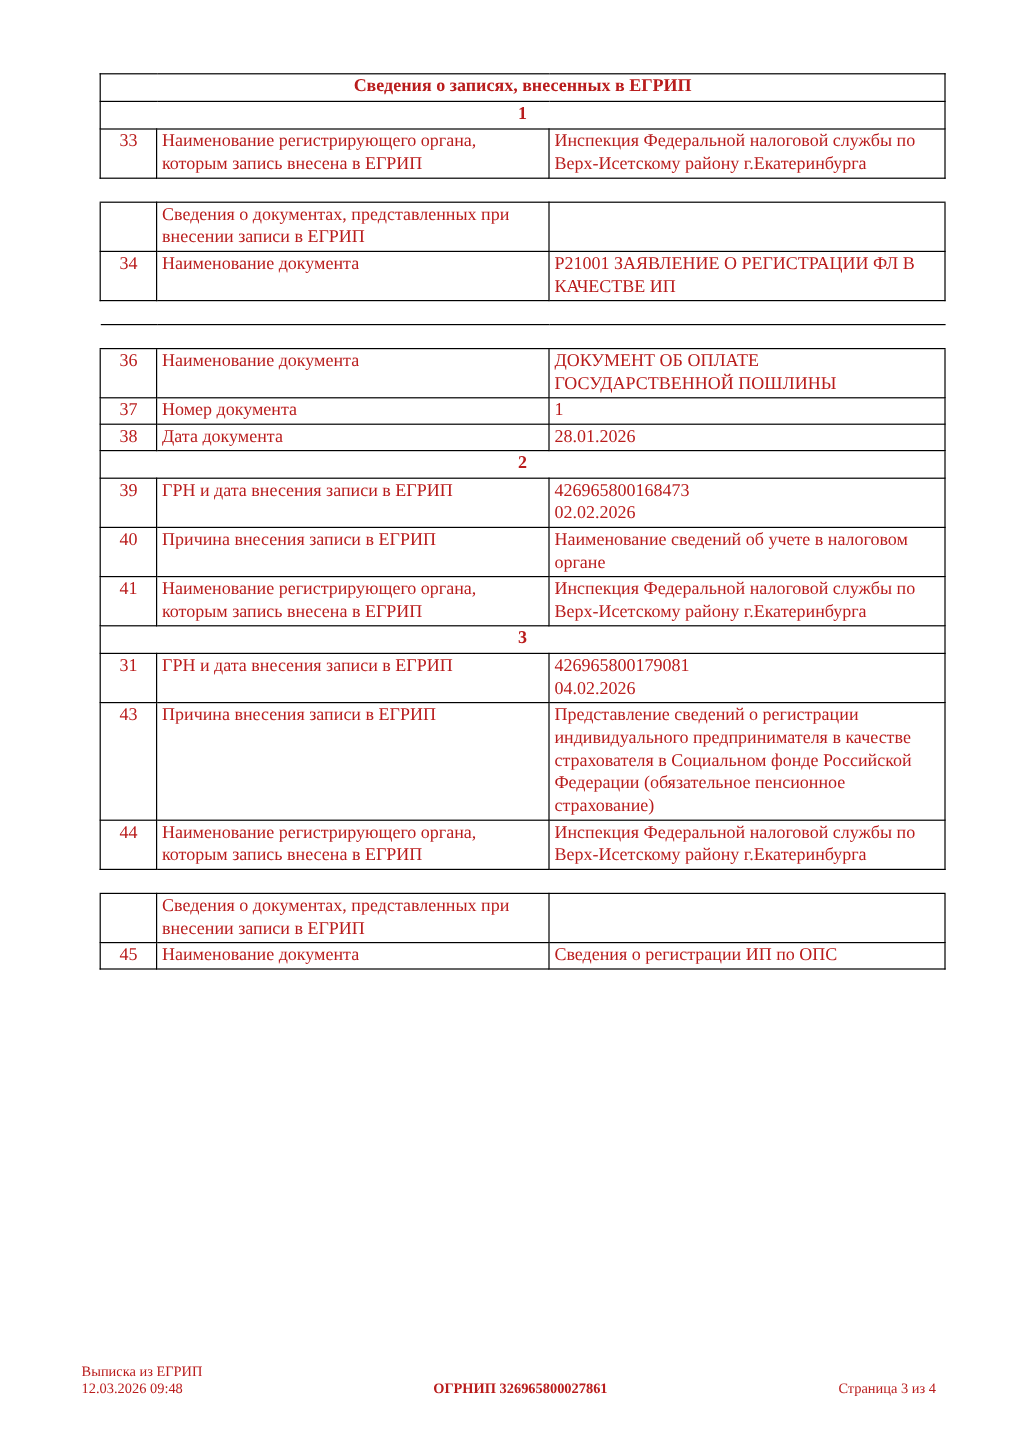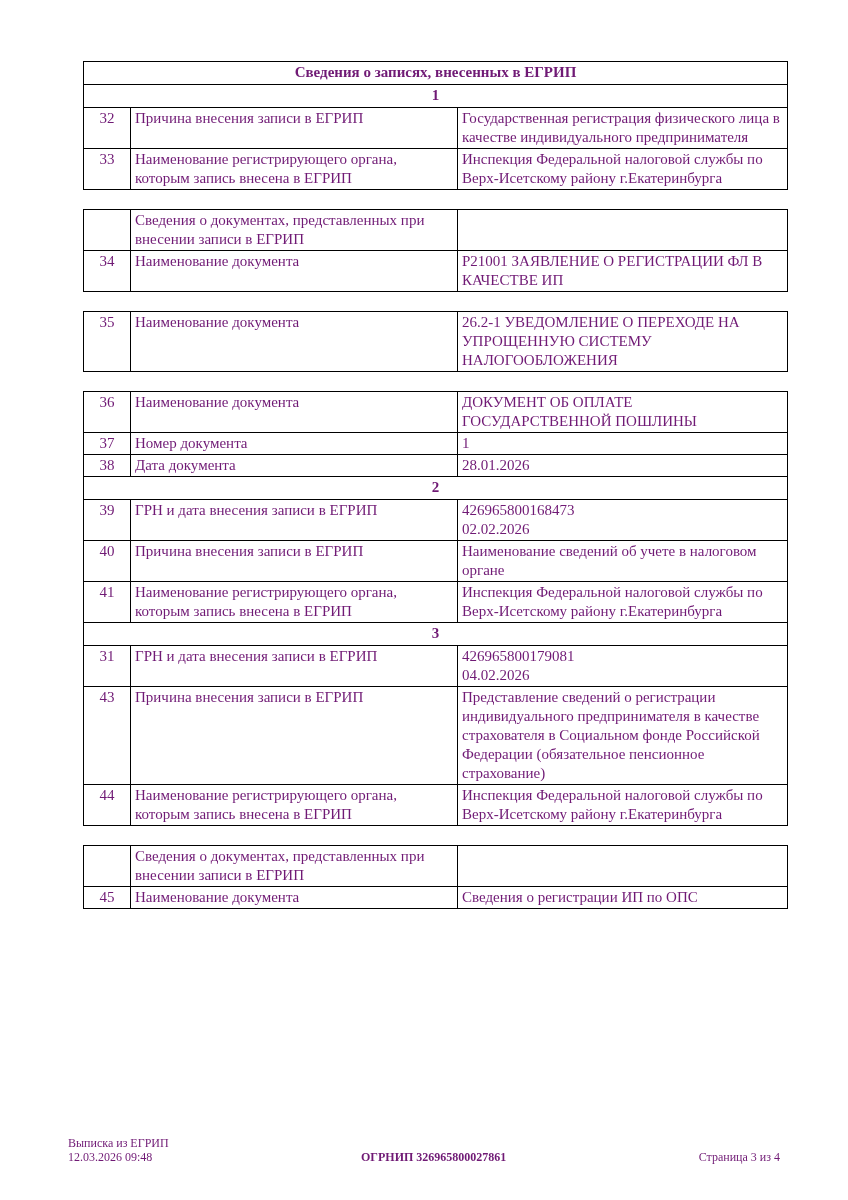--- a/index.html
+++ b/index.html
@@ -6,21 +6,21 @@
     margin: 0;
     padding: 0;
     background: #ffffff;
   }
   .page {
     position: relative;
     width: 848px;
     height: 1200px;
     background: #ffffff;
     font-family: "Liberation Serif", "DejaVu Serif", serif;
-    color: #701a75;
+    color: #b91c1c;
     overflow: hidden;
   }
   table.egrip {
     position: absolute;
     left: 83px;
     top: 61px;
     width: 704px;
     border-collapse: collapse;
     table-layout: fixed;
   }
@@ -84,49 +84,39 @@
       <col style="width:330px">
     </colgroup>
     <tbody id="table-body">
         <tr>
           <td colspan="3" class="cell-title">Сведения о записях, внесенных в ЕГРИП</td>
         </tr>
         <tr>
           <td colspan="3" class="cell-section">1</td>
         </tr>
         <tr>
-          <td class="cell-num">32</td>
-          <td class="cell-label">Причина внесения записи в ЕГРИП</td>
-          <td class="cell-value">Государственная регистрация физического лица в качестве индивидуального предпринимателя</td>
-        </tr>
-        <tr>
           <td class="cell-num">33</td>
           <td class="cell-label">Наименование регистрирующего органа, которым запись внесена в ЕГРИП</td>
           <td class="cell-value">Инспекция Федеральной налоговой службы по Верх-Исетскому району г.Екатеринбурга</td>
         </tr>
         <tr class="row-spacer">
           <td colspan="3"></td>
         </tr>
         <tr>
           <td class="cell-num"></td>
           <td class="cell-label">Сведения о документах, представленных при внесении записи в ЕГРИП</td>
           <td class="cell-value"></td>
         </tr>
         <tr>
           <td class="cell-num">34</td>
           <td class="cell-label">Наименование документа</td>
           <td class="cell-value">Р21001 ЗАЯВЛЕНИЕ О РЕГИСТРАЦИИ ФЛ В КАЧЕСТВЕ ИП</td>
         </tr>
         <tr class="row-spacer">
           <td colspan="3"></td>
-        </tr>
-        <tr>
-          <td class="cell-num">35</td>
-          <td class="cell-label">Наименование документа</td>
-          <td class="cell-value">26.2-1 УВЕДОМЛЕНИЕ О ПЕРЕХОДЕ НА УПРОЩЕННУЮ СИСТЕМУ НАЛОГООБЛОЖЕНИЯ</td>
         </tr>
         <tr class="row-spacer">
           <td colspan="3"></td>
         </tr>
         <tr>
           <td class="cell-num">36</td>
           <td class="cell-label">Наименование документа</td>
           <td class="cell-value">ДОКУМЕНТ ОБ ОПЛАТЕ ГОСУДАРСТВЕННОЙ ПОШЛИНЫ</td>
         </tr>
         <tr>

